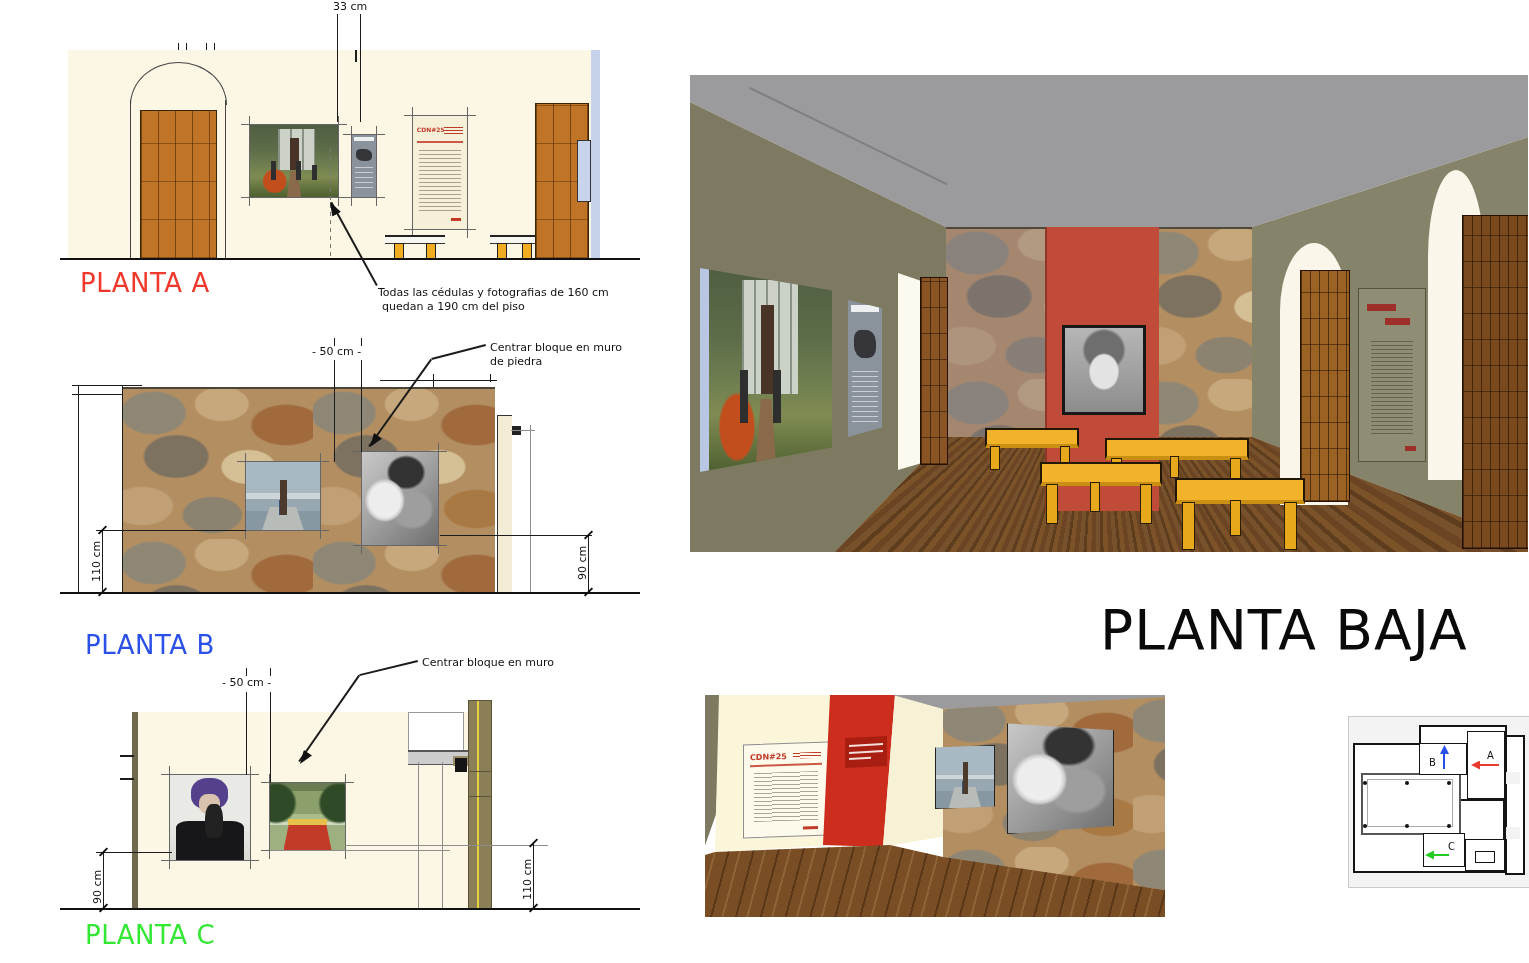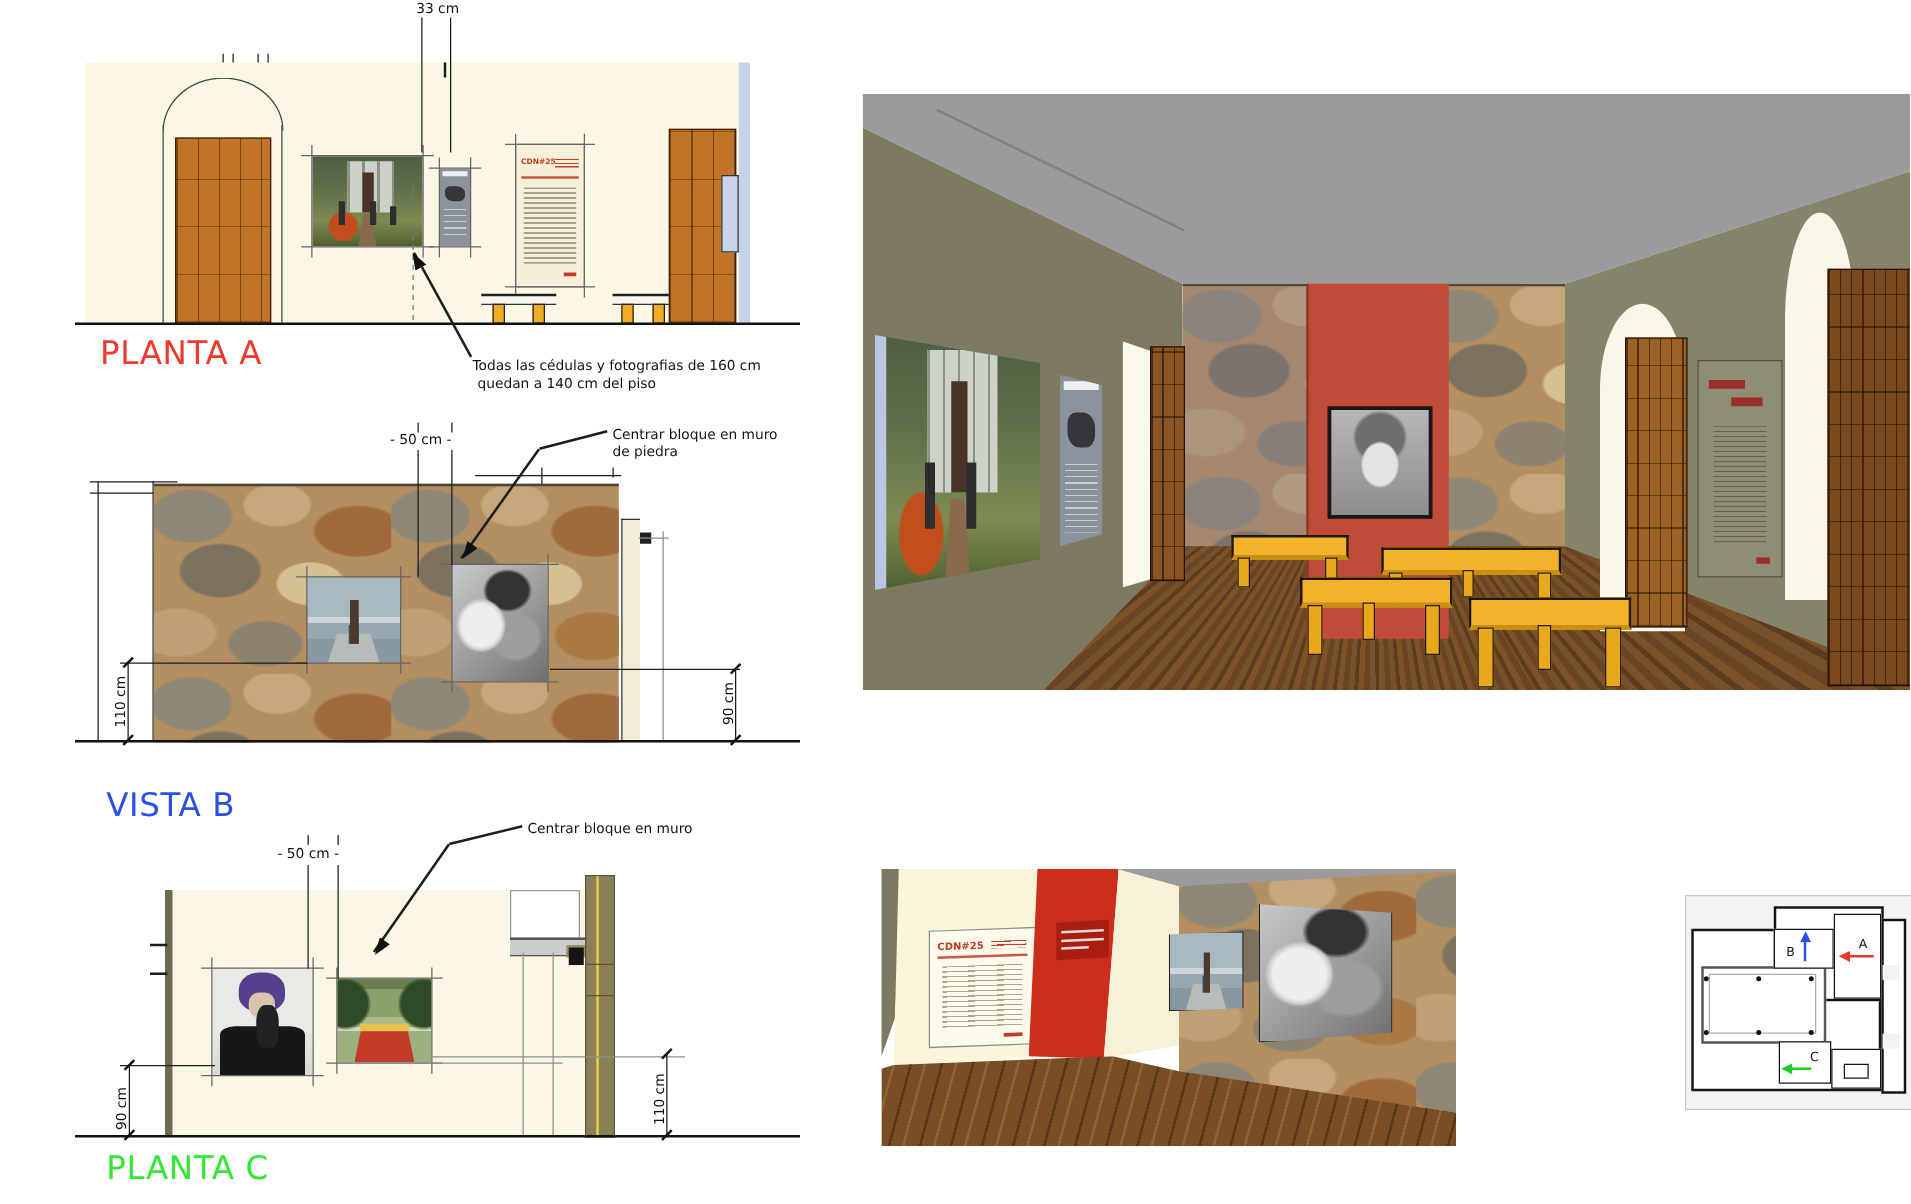--- a/index.html
+++ b/index.html
@@ -161,21 +161,21 @@
     <div class="bench-leg" style="left:462px;top:243px;width:8px;height:14px"></div>
 
     <div class="wood" style="position:absolute;left:475px;top:103px;width:52px;height:154px"></div>
     <div class="abs" style="left:517px;top:140px;width:12px;height:60px;background:#c9d4ec;border:1px solid #333"></div>
 
     <div class="floorline" style="left:0;top:258px;width:580px"></div>
 
     <div class="lead" style="left:316px;top:286px;width:95px;transform:rotate(241.3deg)"></div>
     <div class="ah" style="left:270px;top:197px;transform:rotate(61.3deg)"></div>
     <div class="note" style="left:318px;top:286px">Todas las cédulas y fotografias de 160 cm</div>
-    <div class="note" style="left:322px;top:300px">quedan a 140 cm del piso</div>
+    <div class="note" style="left:322px;top:300px">quedan a 190 cm del piso</div>
     <div class="vista-label lbl-a" style="left:20px;top:268px">PLANTA A</div>
   </div>
 
   <div class="abs" style="left:60px;top:330px;width:585px;height:335px">
 
     <div class="vl" style="left:18px;top:55px;height:207px"></div>
     <div class="vl" style="left:62px;top:55px;height:207px"></div>
     <div class="hl" style="left:12px;top:55px;width:70px"></div>
     <div class="hl" style="left:12px;top:64px;width:52px"></div>
 
@@ -214,21 +214,21 @@
     <div class="slash" style="left:523px;top:261px"></div>
     <div class="dimtext vdim" style="left:516px;top:250px;width:45px">90 cm</div>
 
     <div class="lead" style="left:426px;top:16px;width:56px;transform:rotate(165.5deg)"></div>
     <div class="lead" style="left:372px;top:30px;width:107px;transform:rotate(125.5deg)"></div>
     <div class="ah" style="left:310px;top:112px;transform:rotate(-54.5deg)"></div>
     <div class="note" style="left:430px;top:11px">Centrar bloque en muro</div>
     <div class="note" style="left:430px;top:25px">de piedra</div>
 
     <div class="floorline" style="left:0;top:262px;width:580px"></div>
-    <div class="vista-label lbl-b" style="left:25px;top:300px">VISTA B</div>
+    <div class="vista-label lbl-b" style="left:25px;top:300px">PLANTA B</div>
   </div>
 
   <div class="abs" style="left:60px;top:650px;width:585px;height:313px">
     <div class="wallcream" style="left:78px;top:62px;width:352px;height:196px"></div>
     <div class="abs" style="left:72px;top:62px;width:6px;height:196px;background:#6f6a4e"></div>
     <div class="hl" style="left:60px;top:105px;width:14px;height:2px"></div>
     <div class="hl" style="left:60px;top:128px;width:14px;height:2px"></div>
 
     <div class="abs cm ph-cat" style="left:110px;top:125px;width:80px;height:85px">
       <div class="cat-hair"></div>
@@ -331,20 +331,21 @@
     <div class="r-bench-top" style="left:350px;top:387px;width:118px;height:18px"></div>
     <div class="r-bench-leg" style="left:356px;top:409px;width:10px;height:38px"></div>
     <div class="r-bench-leg" style="left:450px;top:409px;width:10px;height:38px"></div>
     <div class="r-bench-leg" style="left:400px;top:407px;width:8px;height:28px"></div>
     <div class="r-bench-top" style="left:485px;top:403px;width:126px;height:20px"></div>
     <div class="r-bench-leg" style="left:492px;top:427px;width:11px;height:46px"></div>
     <div class="r-bench-leg" style="left:594px;top:427px;width:11px;height:46px"></div>
     <div class="r-bench-leg" style="left:540px;top:425px;width:9px;height:34px"></div>
   </div>
 
+  <div class="title" style="left:1100px;top:598px">PLANTA BAJA</div>
 
   <div class="abs" style="left:705px;top:695px;width:460px;height:222px;overflow:hidden;background:#fff">
     <div class="abs" style="left:0;top:0;width:18px;height:160px;background:#7d7a61;clip-path:polygon(0 0,100% 0,60% 75%,0 94%)"></div>
     <div class="abs" style="left:0;top:0;width:185px;height:158px;background:#fbf5da;clip-path:polygon(14px 0,185px 0,185px 147px,10px 157px)"></div>
     <div class="abs poster-cdn" style="left:38px;top:48px;width:84px;height:92px;background:#fdfaec;transform:skewY(-2deg)">
       <div class="p-title" style="font-size:8px">CDN#25</div>
       <div class="p-titlebar"></div>
       <div class="p-sub"></div>
       <div class="p-body"></div>
       <div class="p-sig"></div>

